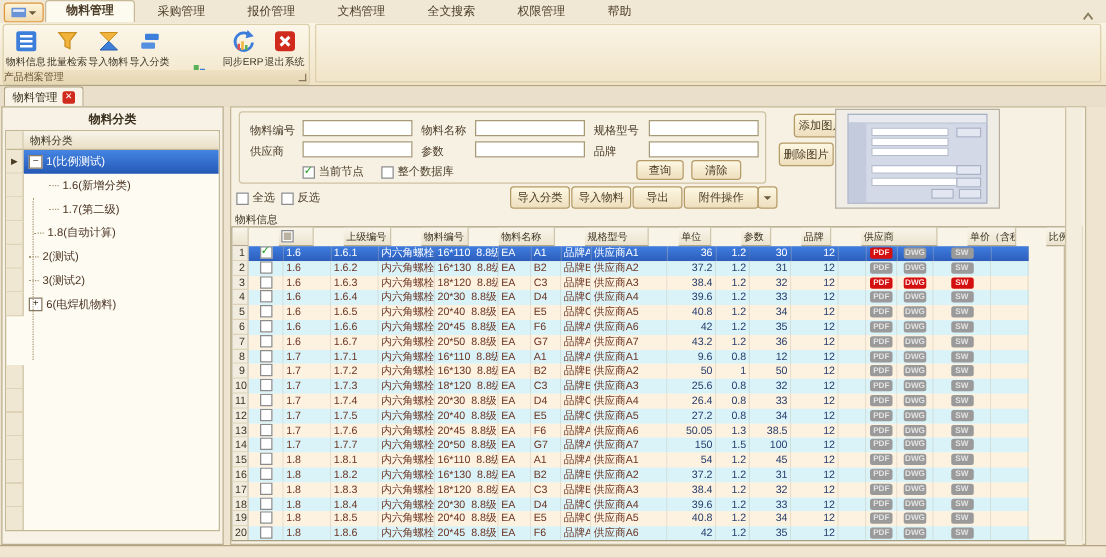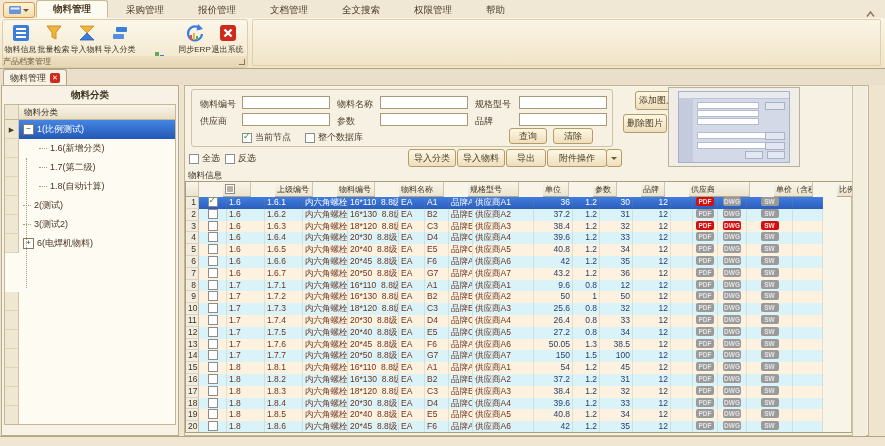--- a/index.html
+++ b/index.html
@@ -236,21 +236,21 @@
           </div>
           <div class="tree-row">
             <div class="tree-ind"></div>
             <div class="tree-cell" style="padding-left: 20px;">
               <span style="display: inline-block; width: 8px; height: 0px; border-top: 1px dotted rgb(168, 154, 120); margin-right: 3px; flex: 0 0 auto;"></span>
               <span>1.7(第二级)</span>
             </div>
           </div>
           <div class="tree-row">
             <div class="tree-ind"></div>
-            <div class="tree-cell" style="padding-left: 20px;">
+            <div class="tree-cell" style="padding-left: 8px;">
               <span style="display: inline-block; width: 8px; height: 0px; border-top: 1px dotted rgb(168, 154, 120); margin-right: 3px; flex: 0 0 auto;"></span>
               <span>1.8(自动计算)</span>
             </div>
           </div>
           <div class="tree-row">
             <div class="tree-ind"></div>
             <div class="tree-cell" style="padding-left: 4px;">
               <span style="display: inline-block; width: 8px; height: 0px; border-top: 1px dotted rgb(168, 154, 120); margin-right: 3px; flex: 0 0 auto;"></span>
               <span>2(测试)</span>
             </div>

